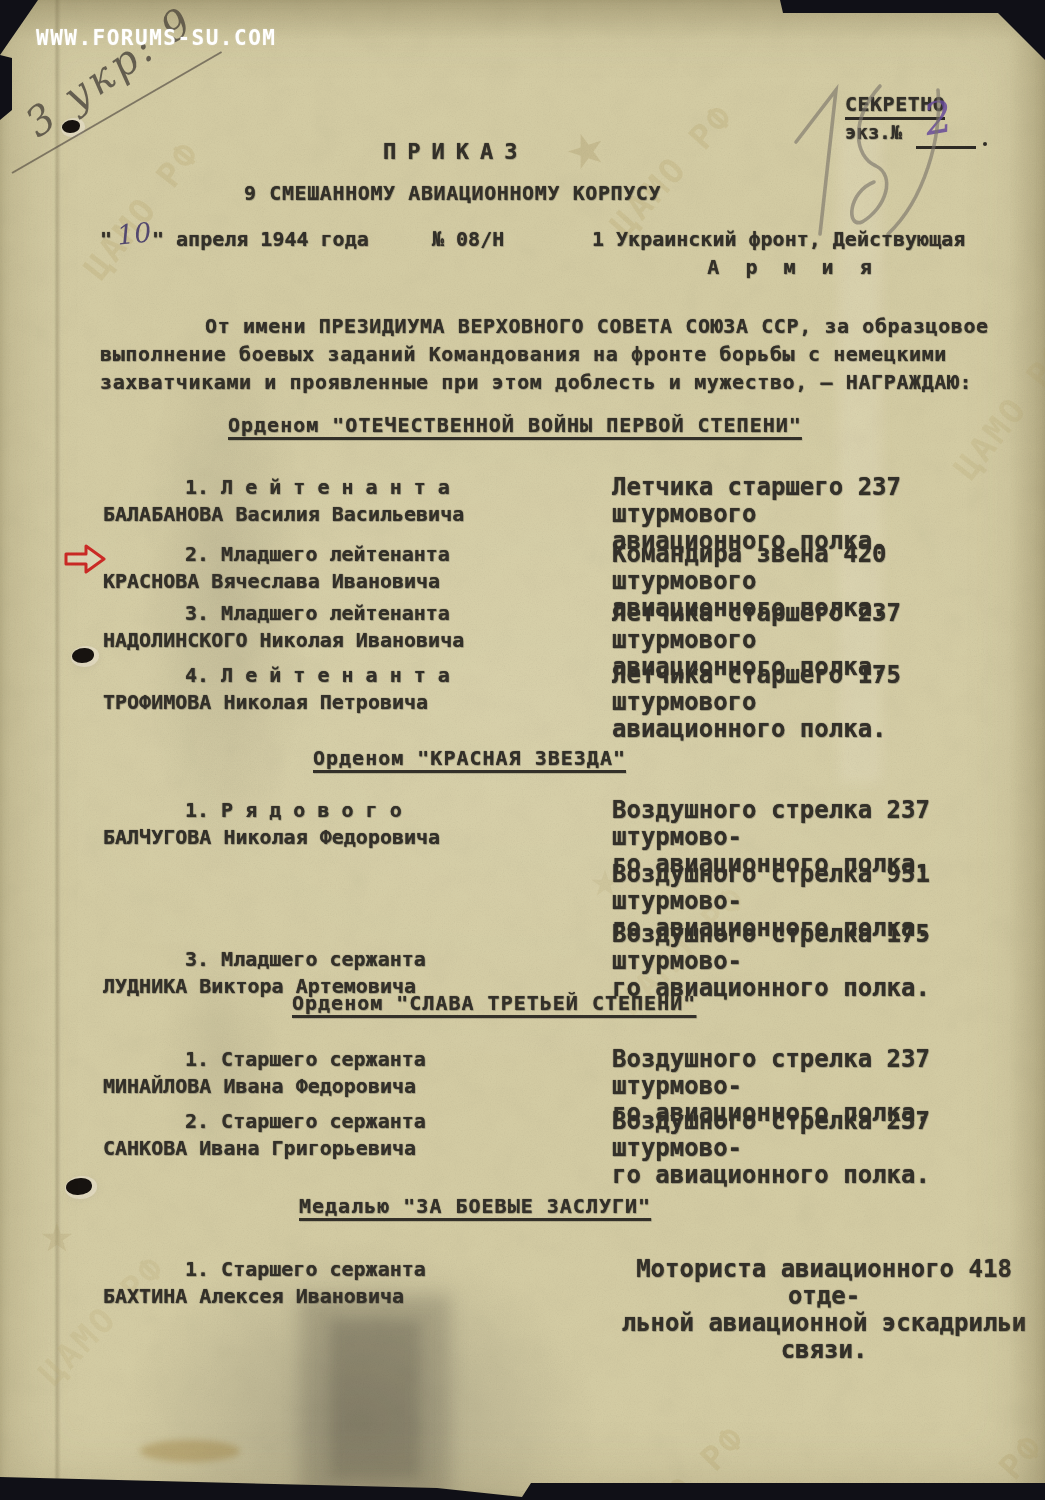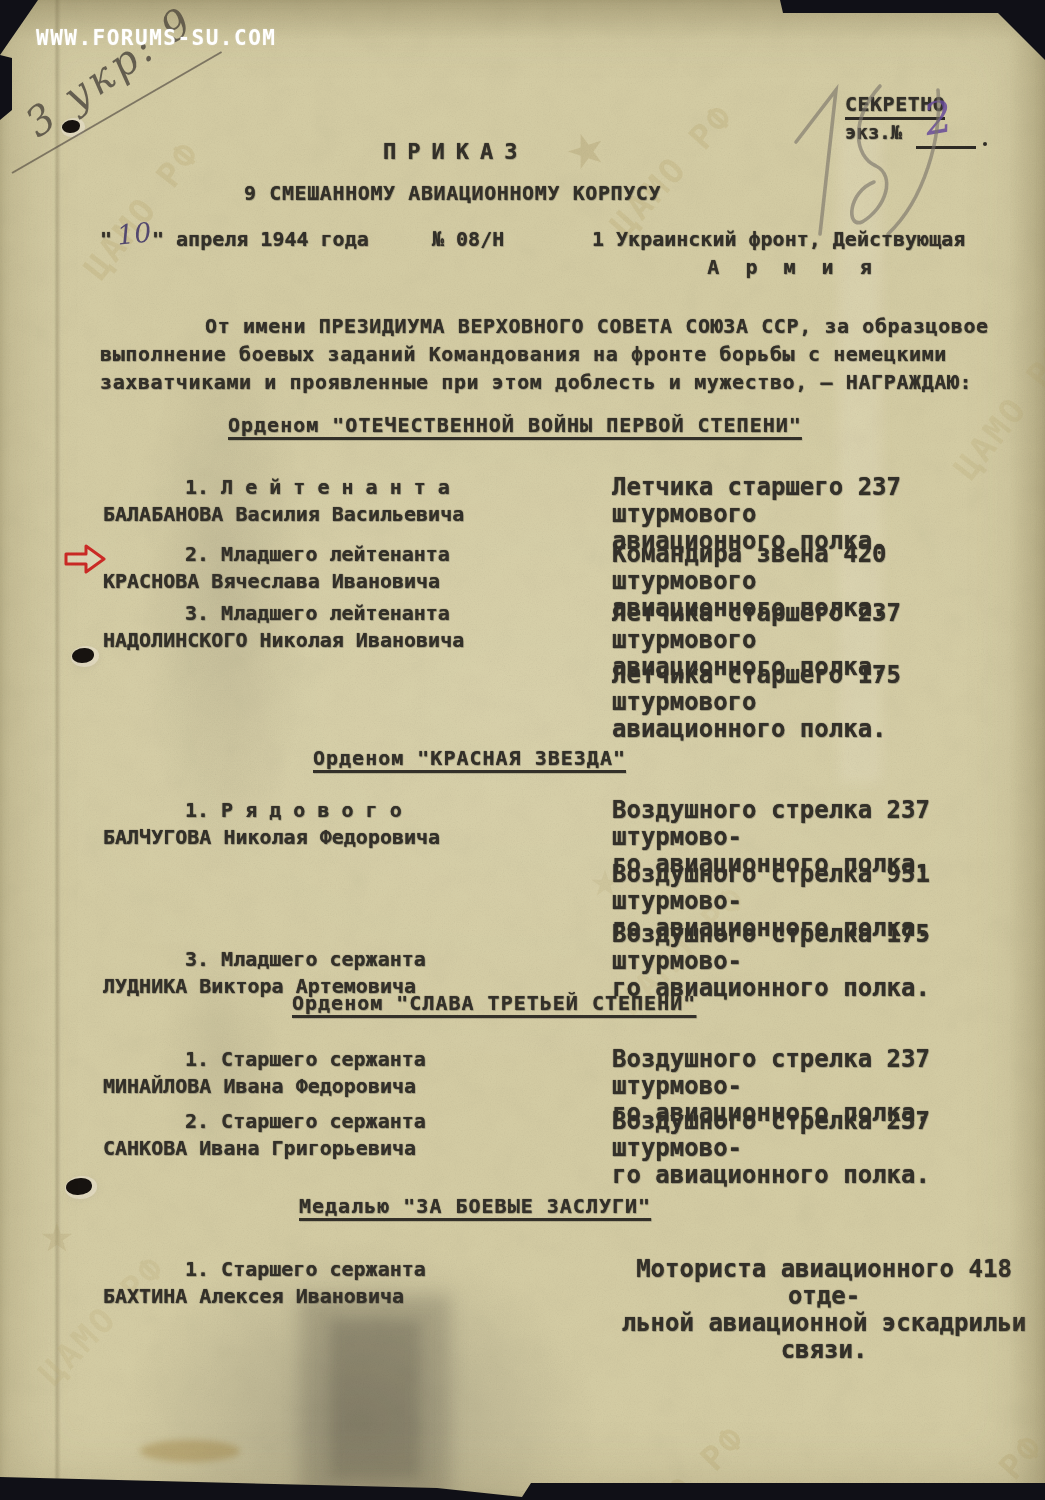--- a/index.html
+++ b/index.html
@@ -100,20 +100,22 @@
     <div class="t pre pos" style="top:474px;">Летчика старшего 237 штурмового
 авиационного полка.</div>
     <div class="t pre rec" style="top:541px;">2. Младшего лейтенанта
 КРАСНОВА Вячеслава Ивановича</div>
     <div class="t pre pos" style="top:541px;">Командира звена 420 штурмового
 авиационного полка.</div>
     <div class="t pre rec" style="top:600px;">3. Младшего лейтенанта
 НАДОЛИНСКОГО Николая Ивановича</div>
     <div class="t pre pos" style="top:600px;">Летчика старшего 237 штурмового
 авиационного полка.</div>
+    <div class="t pre rec" style="top:662px;">4. Л е й т е н а н т а
+ТРОФИМОВА Николая Петровича</div>
     <div class="t pre pos" style="top:662px;">Летчика старшего 175 штурмового
 авиационного полка.</div>
 
     <svg width="42" height="32" viewBox="0 0 42 32" style="position:absolute;left:64px;top:543px;">
       <polygon points="2,11 22,11 22,3 40,16 22,29 22,21 2,21" fill="rgba(255,250,240,.25)" stroke="#cf2b26" stroke-width="3" stroke-linejoin="round"></polygon>
     </svg>
 
     <div class="t heading" style="left:313px;top:746px;">Орденом "КРАСНАЯ ЗВЕЗДА"</div>
     <div class="t pre rec" style="top:797px;">1. Р я д о в о г о
 БАЛЧУГОВА Николая Федоровича</div>

